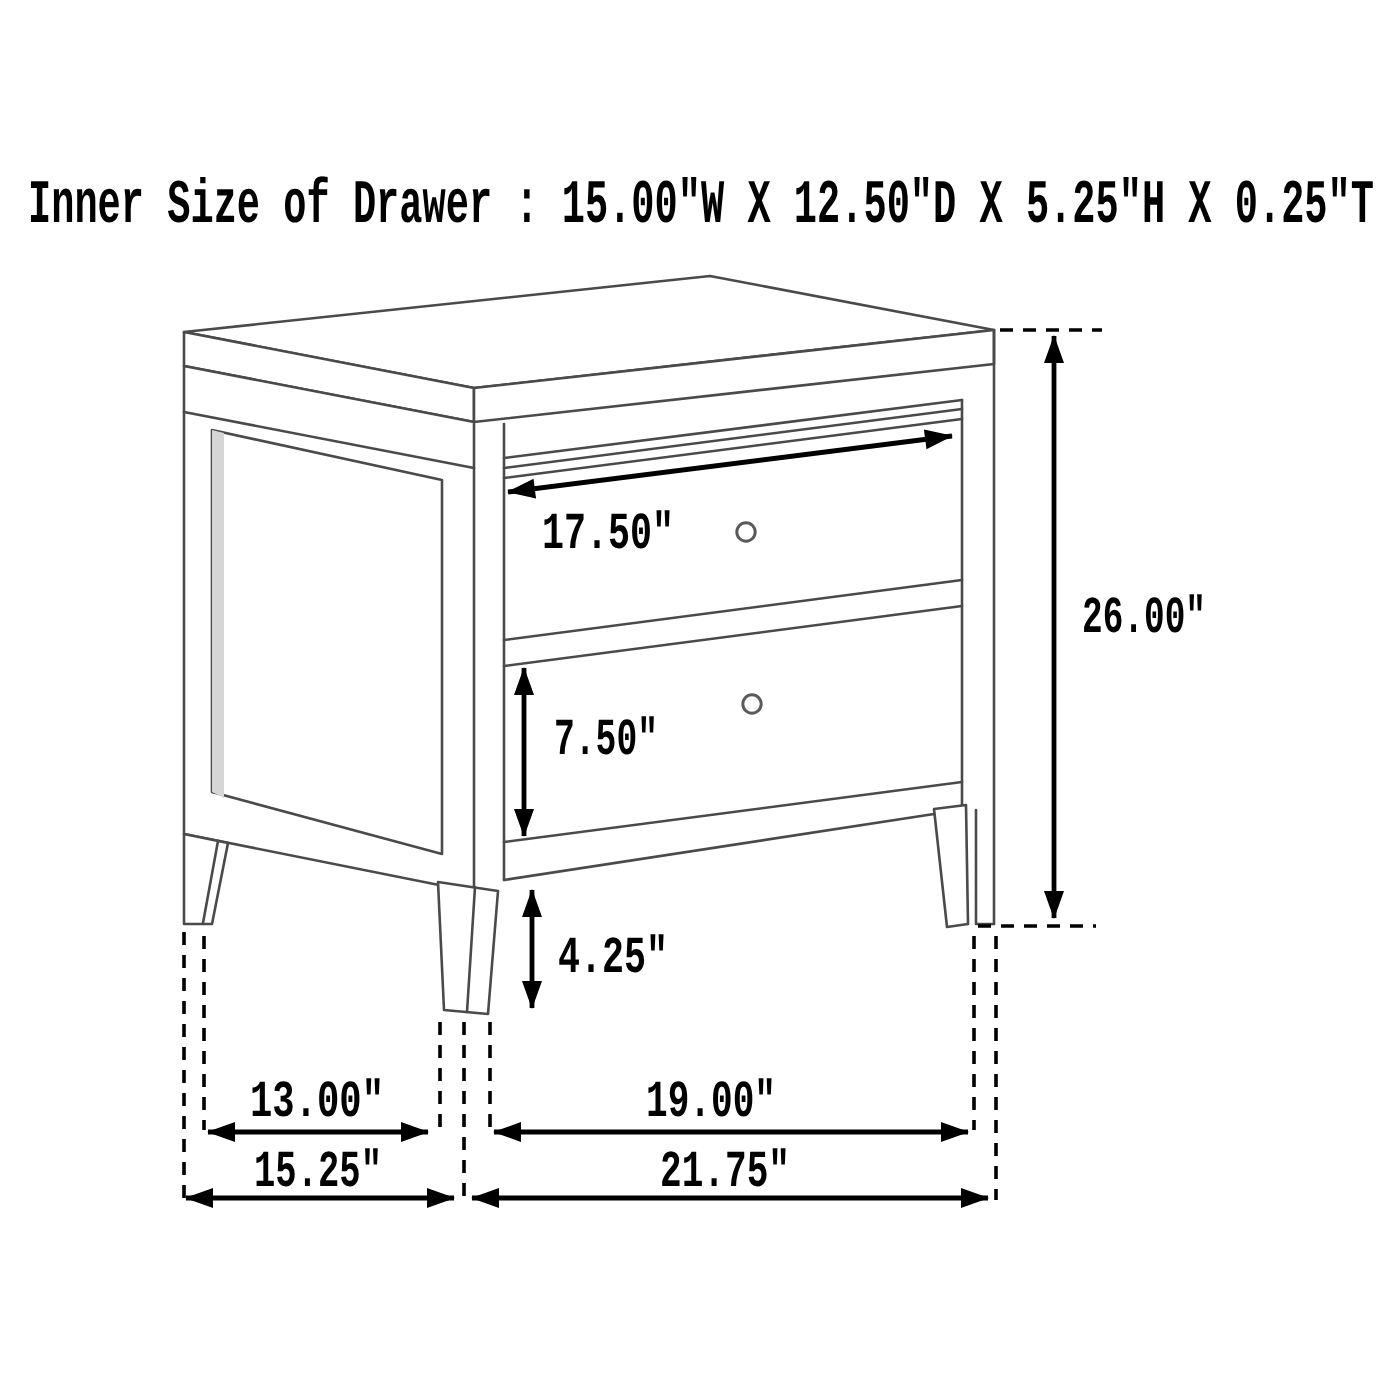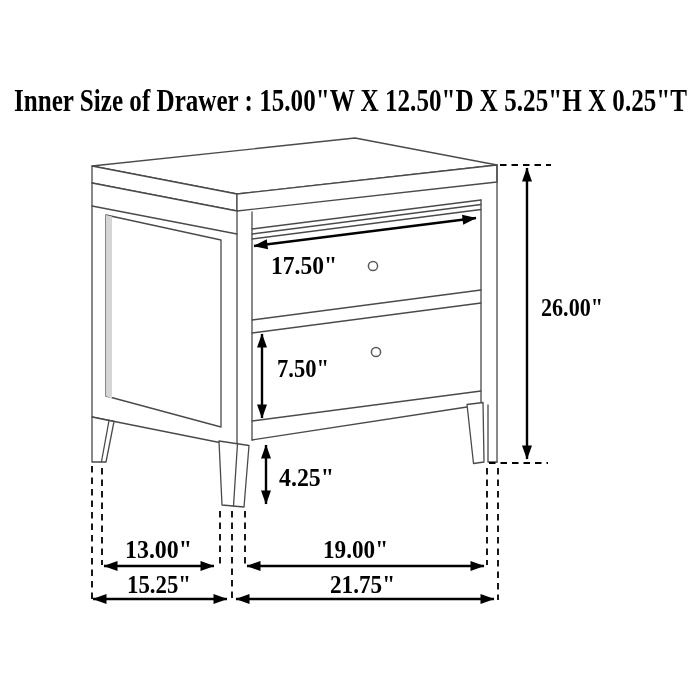--- a/index.html
+++ b/index.html
@@ -1,18 +1,18 @@
 <!DOCTYPE html>
 <html><head>
 <meta charset="utf-8">
 <style>
   html,body{margin:0;padding:0;background:#fff;}
   .canvas{
     position:relative;width:700px;height:700px;background:#ffffff;
-    font-family:Liberation Serif, serif;overflow:hidden;
+    font-family:Liberation Mono, monospace;overflow:hidden;
   }
   svg{position:absolute;left:0;top:0;}
   .art{stroke:#4a4a4a;stroke-width:1.3;fill:none;stroke-linejoin:round;stroke-linecap:round;}
   .artfill{stroke:#4a4a4a;stroke-width:1.3;fill:#ffffff;stroke-linejoin:round;}
   .shade{fill:#d6d6d6;stroke:none;}
   .dim{stroke:#000;stroke-width:2.4;fill:none;}
   .ext{stroke:#000;stroke-width:1.8;fill:none;stroke-dasharray:6.5 5;}
   .lbl{font-weight:bold;font-size:26px;fill:#000;}
   .ttl{font-weight:bold;font-size:31px;fill:#000;}
 </style>

